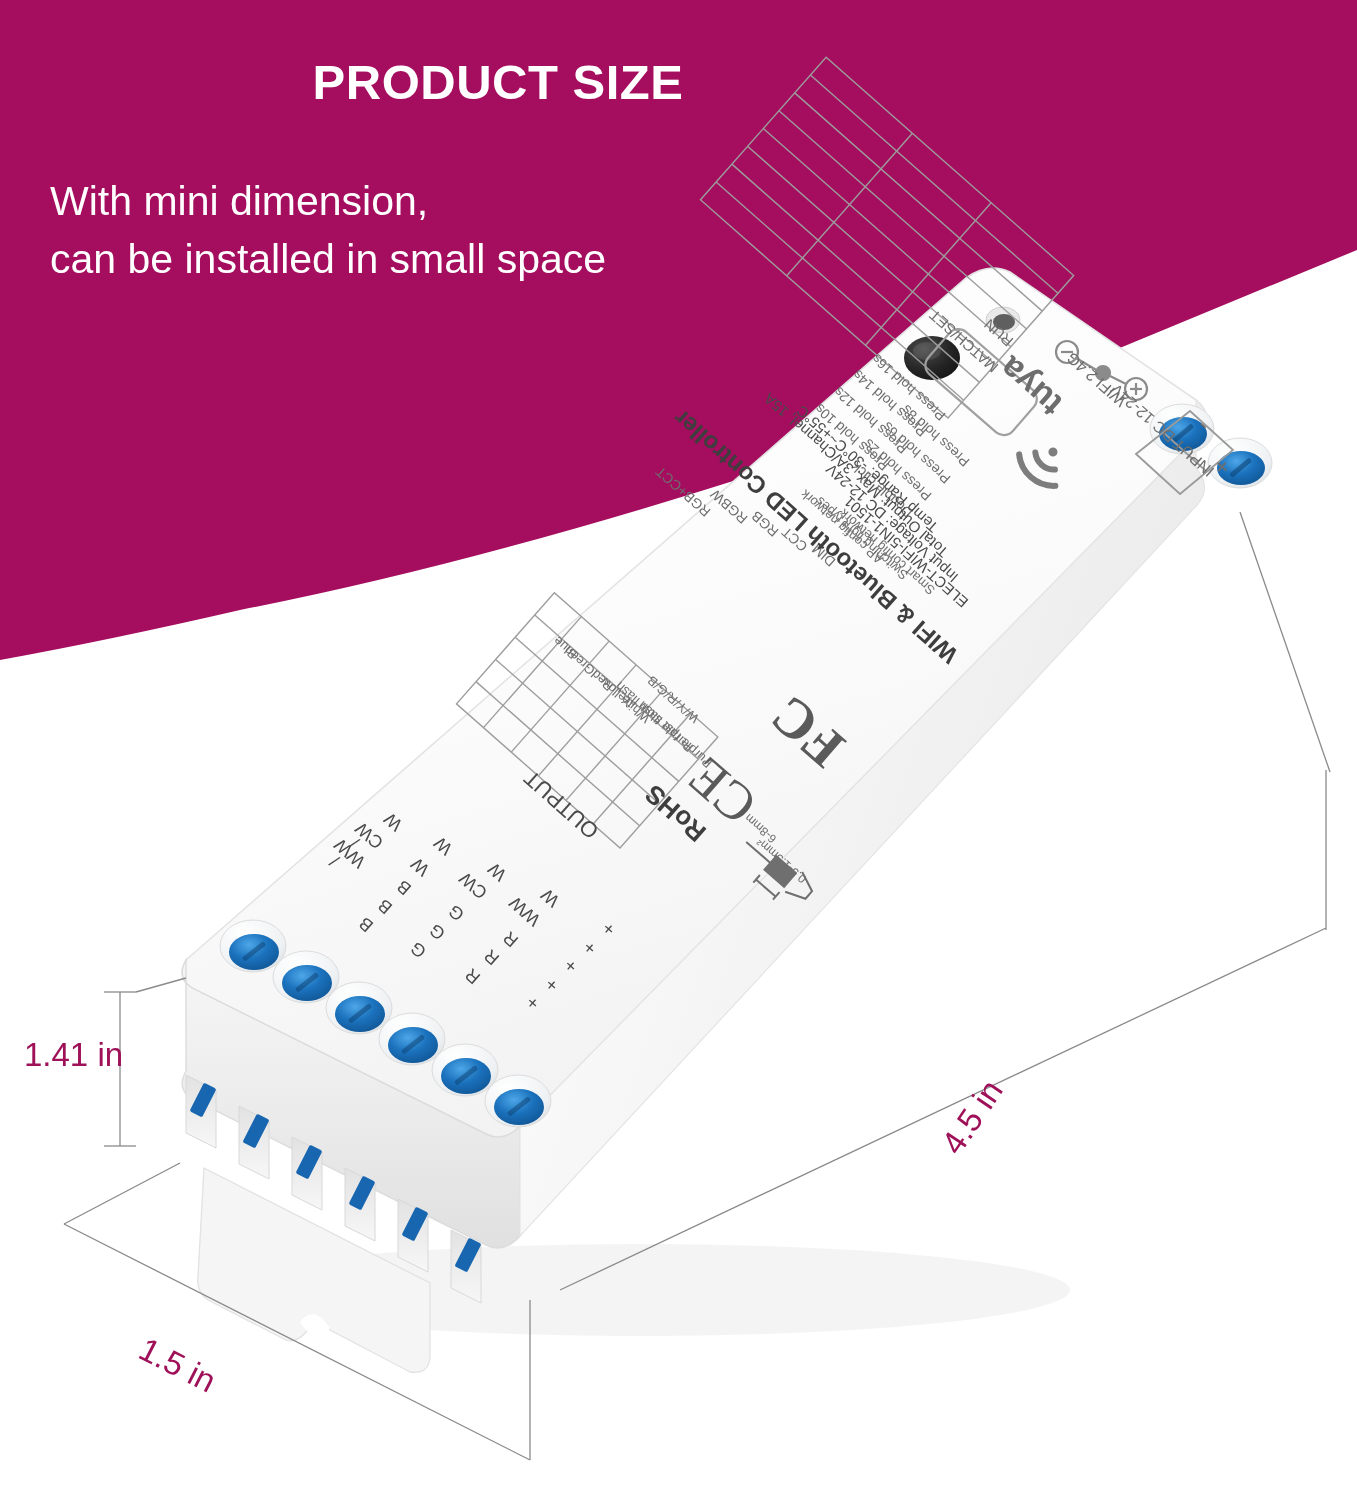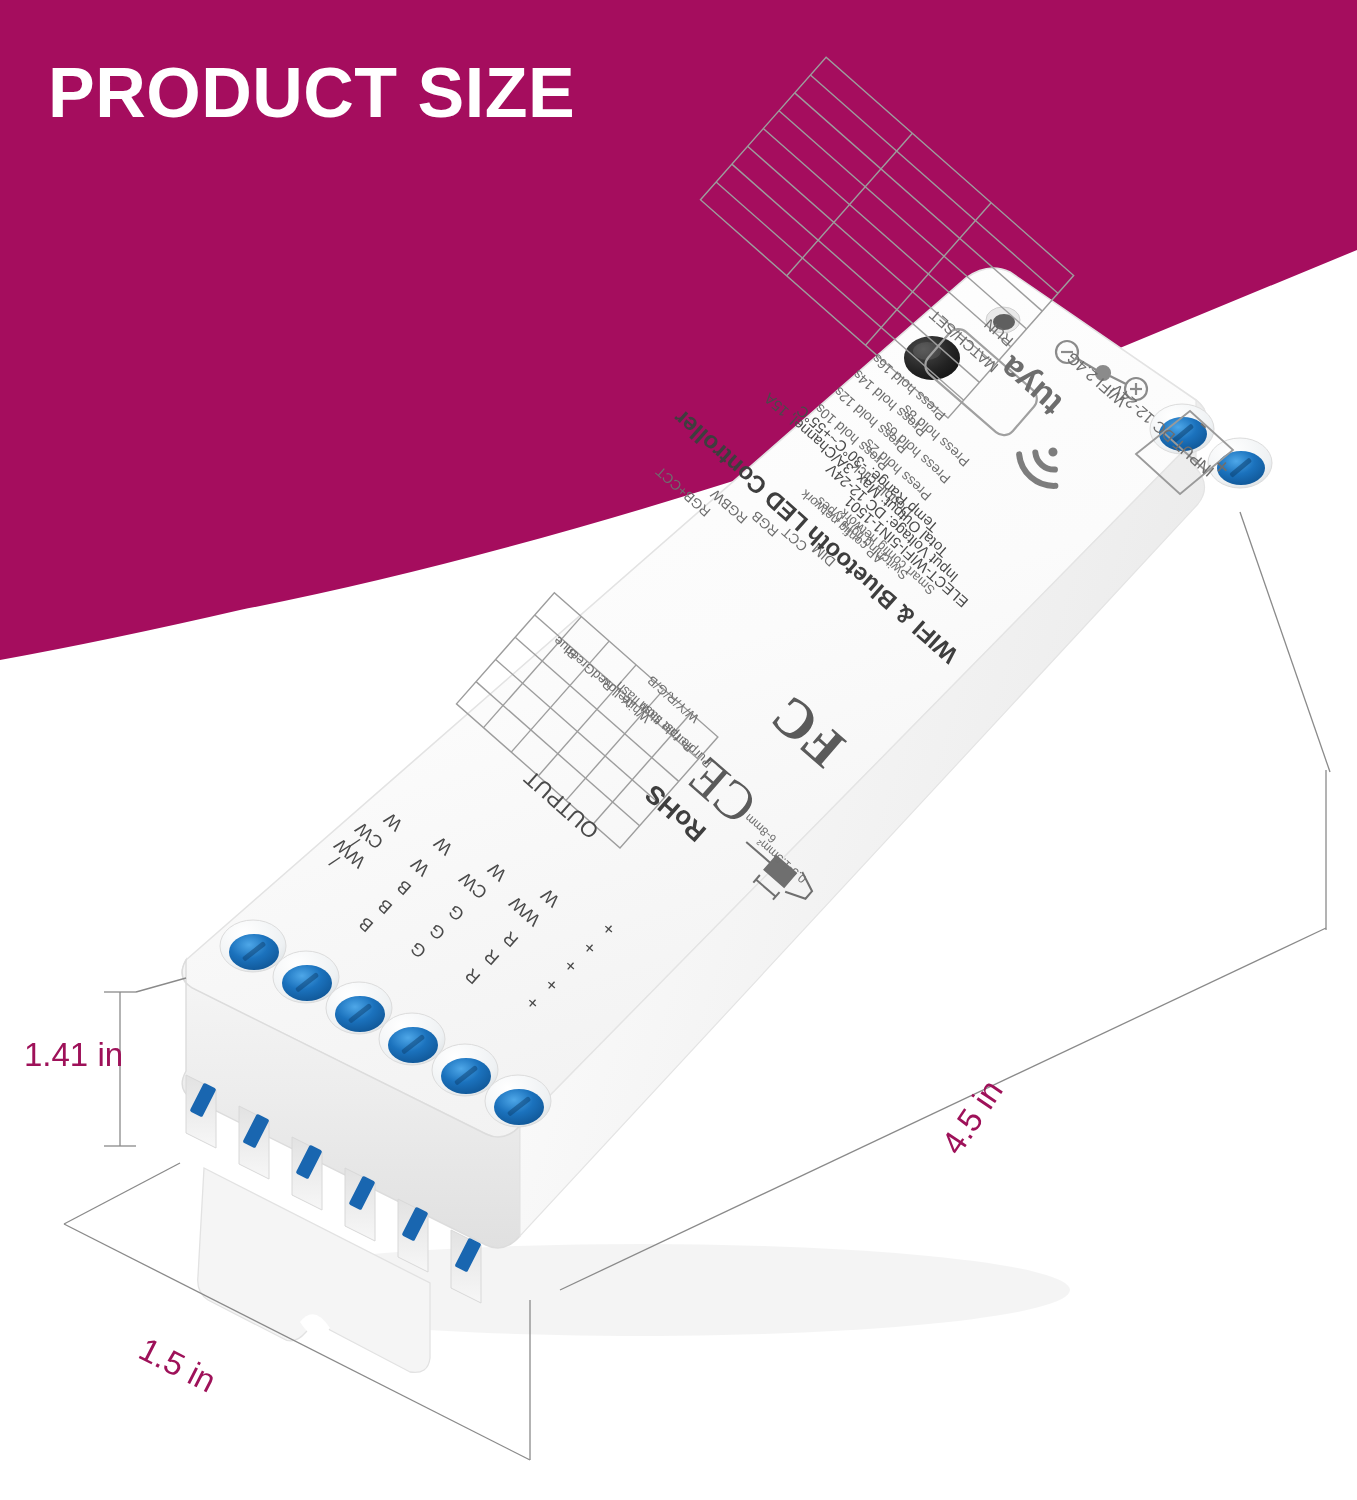--- a/index.html
+++ b/index.html
@@ -5,21 +5,21 @@
   html,body{margin:0;padding:0;background:#fff;}
   body{width:1357px;height:1500px;position:relative;overflow:hidden;
        font-family:"Liberation Sans","DejaVu Sans",sans-serif;}
 
   
   #banner{position:absolute;left:0;top:0;width:1357px;height:720px;overflow:hidden;
           pointer-events:none;}
   #banner svg{display:block;}
 
   #headline{position:absolute;left:48px;top:58px;width:900px;
-            color:#fff;font-size:70px;font-weight:700;letter-spacing:.5px;line-height:1;}
+            color:#fff;font-size:49px;font-weight:700;letter-spacing:.5px;line-height:1;text-align:center;}
   #subline{position:absolute;left:50px;top:172px;width:860px;color:#fff;
            font-size:41px;font-weight:400;line-height:1.42;}
   #subline div{white-space:nowrap;}
 
   
   #device-wrap{position:absolute;left:0;top:0;width:1357px;height:1500px;}
   #device-wrap svg{display:block;}
 
   
   .lbl{position:absolute;transform-origin:0 0;white-space:nowrap;
@@ -38,20 +38,22 @@
 <body>
 
 <div id="banner">
   <svg width="1357" height="760" viewBox="0 0 1357 760">
     <path id="banner-shape" d="M0,0 L1357,0 L1357,250 L1115,350 Q600,540 240,610 Q110,640 0,660 Z" fill="#A50D5E"></path>
   </svg>
 </div>
 
 <div id="headline">PRODUCT SIZE</div>
 <div id="subline">
+  <div>With mini dimension,</div>
+  <div>can be installed in small space</div>
 </div>
 
 <div id="device-wrap">
 <svg width="1357" height="1500" viewBox="0 0 1357 1500">
   <defs>
     <linearGradient id="topFace" x1="0" y1="0" x2="0.35" y2="1">
       <stop offset="0%" stop-color="#ffffff"></stop>
       <stop offset="55%" stop-color="#fbfbfb"></stop>
       <stop offset="100%" stop-color="#f2f2f2"></stop>
     </linearGradient>

